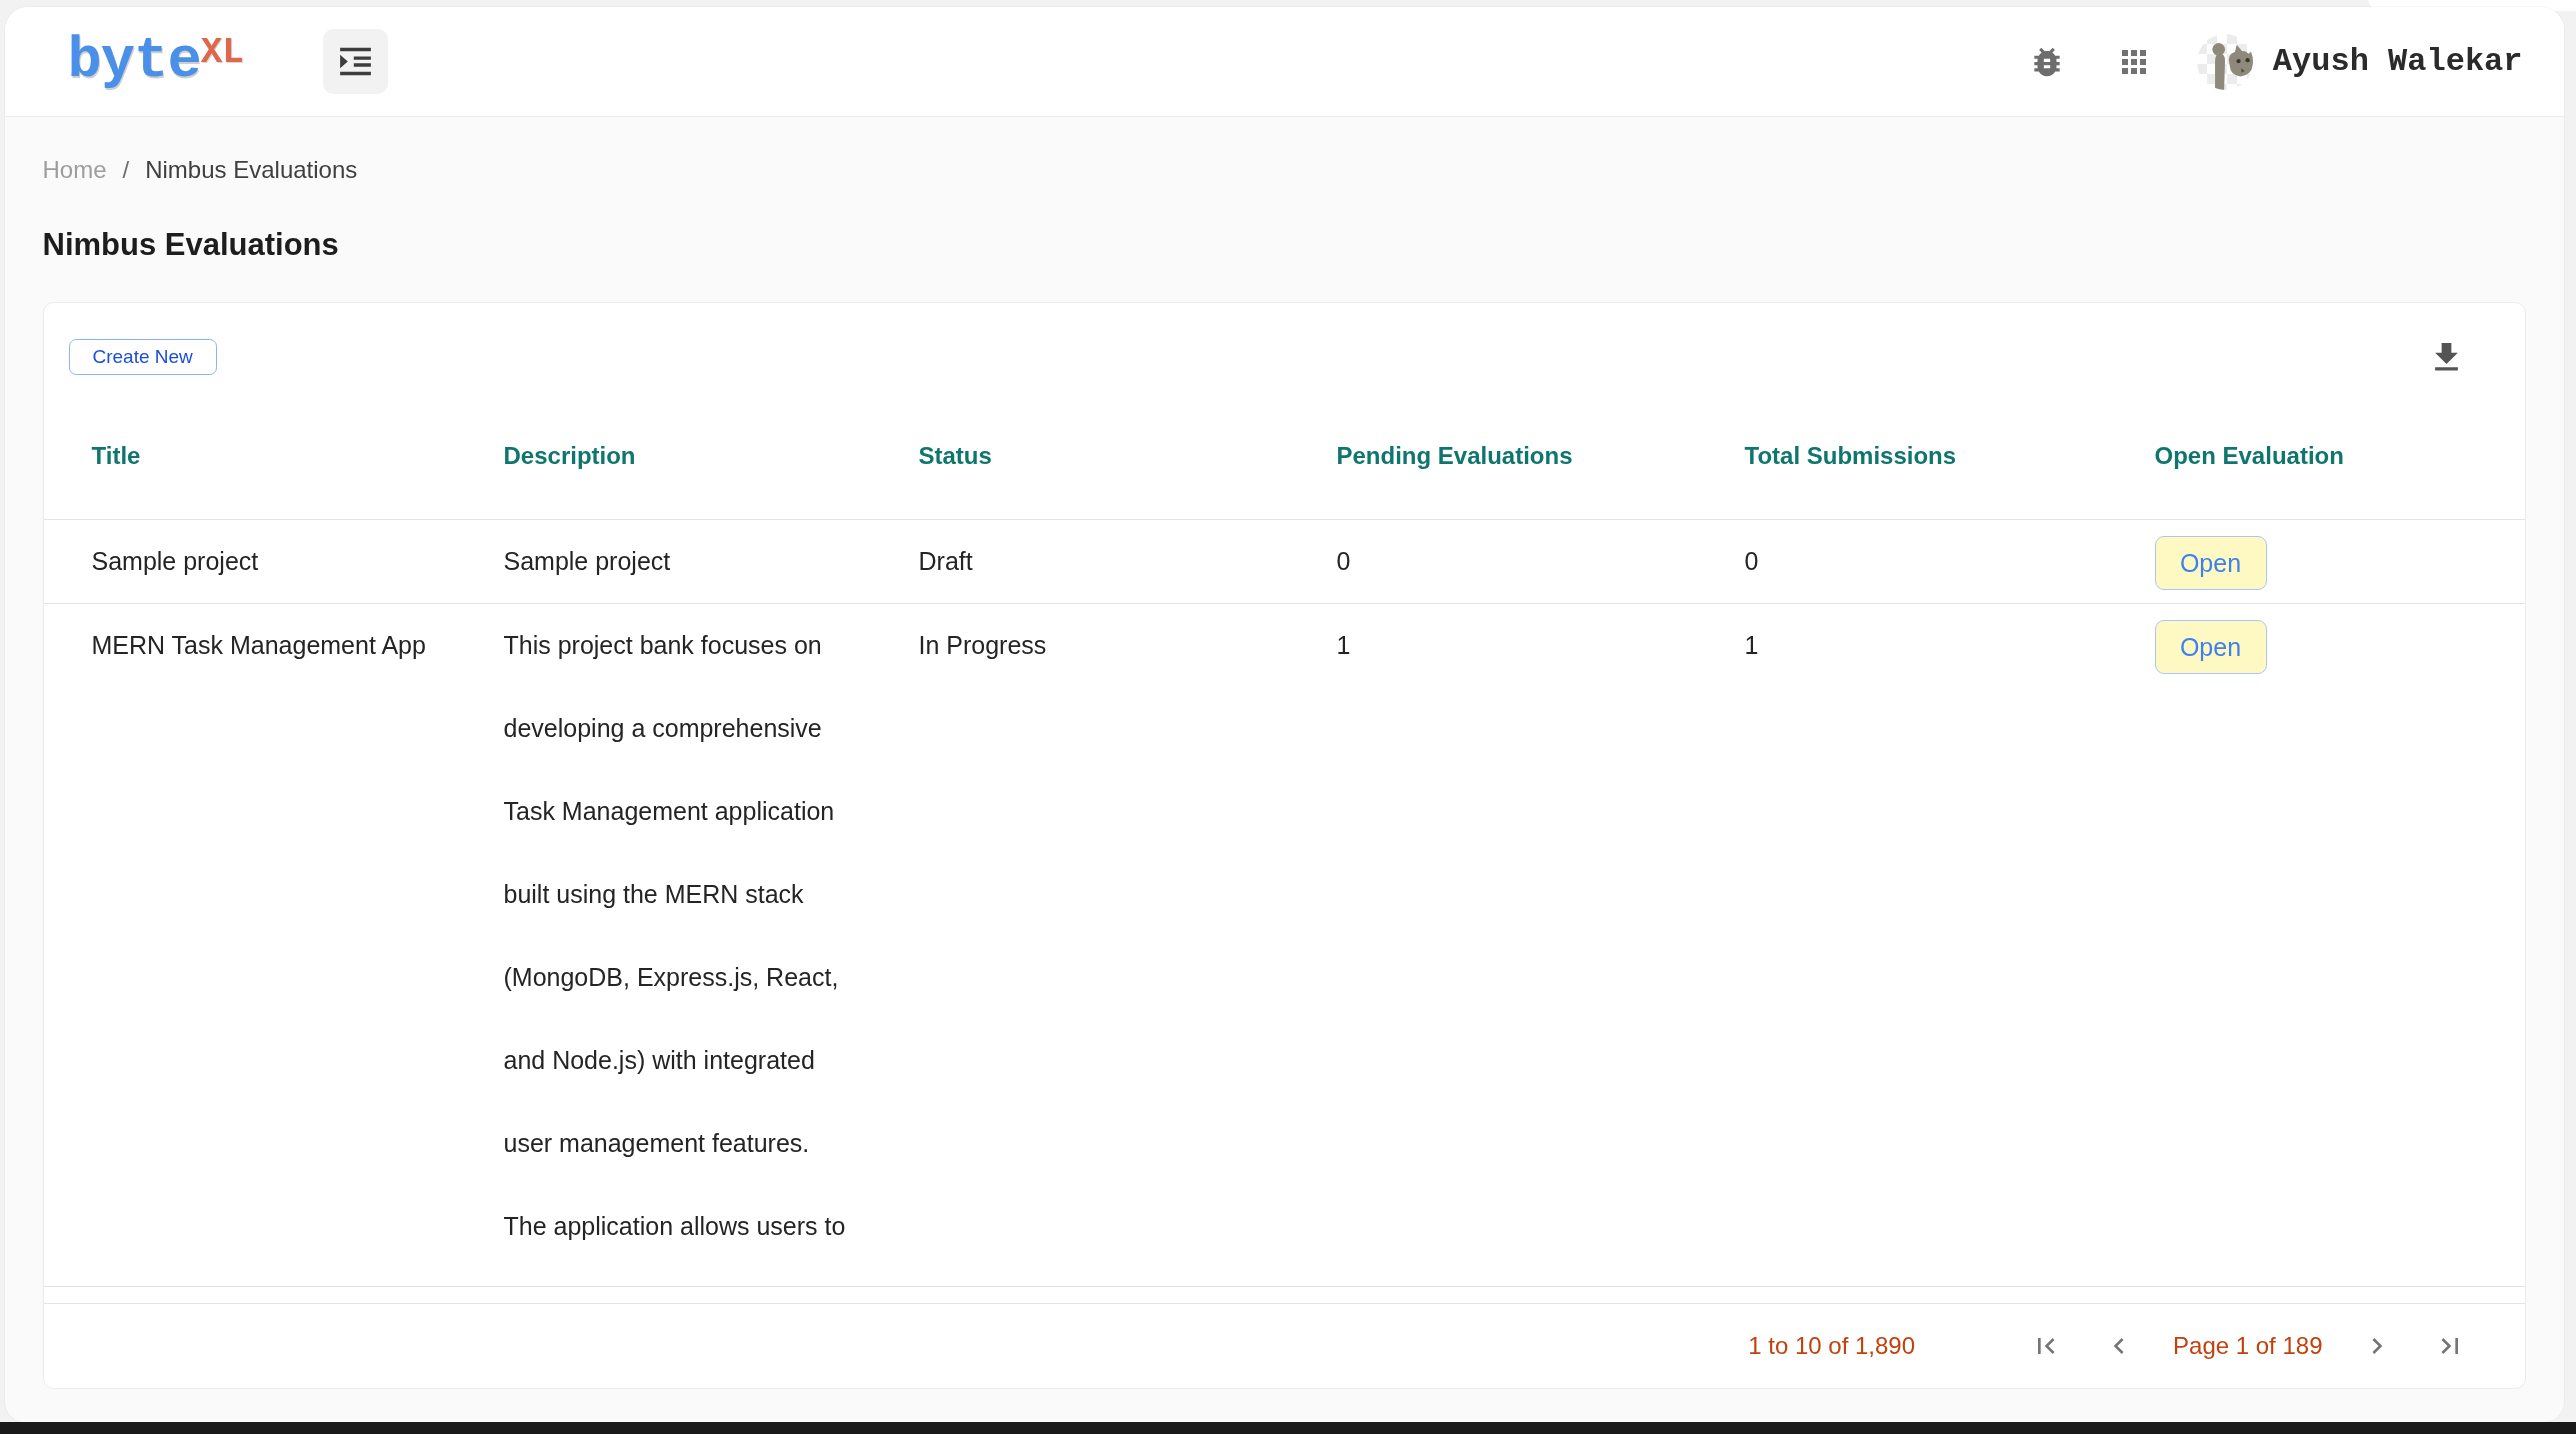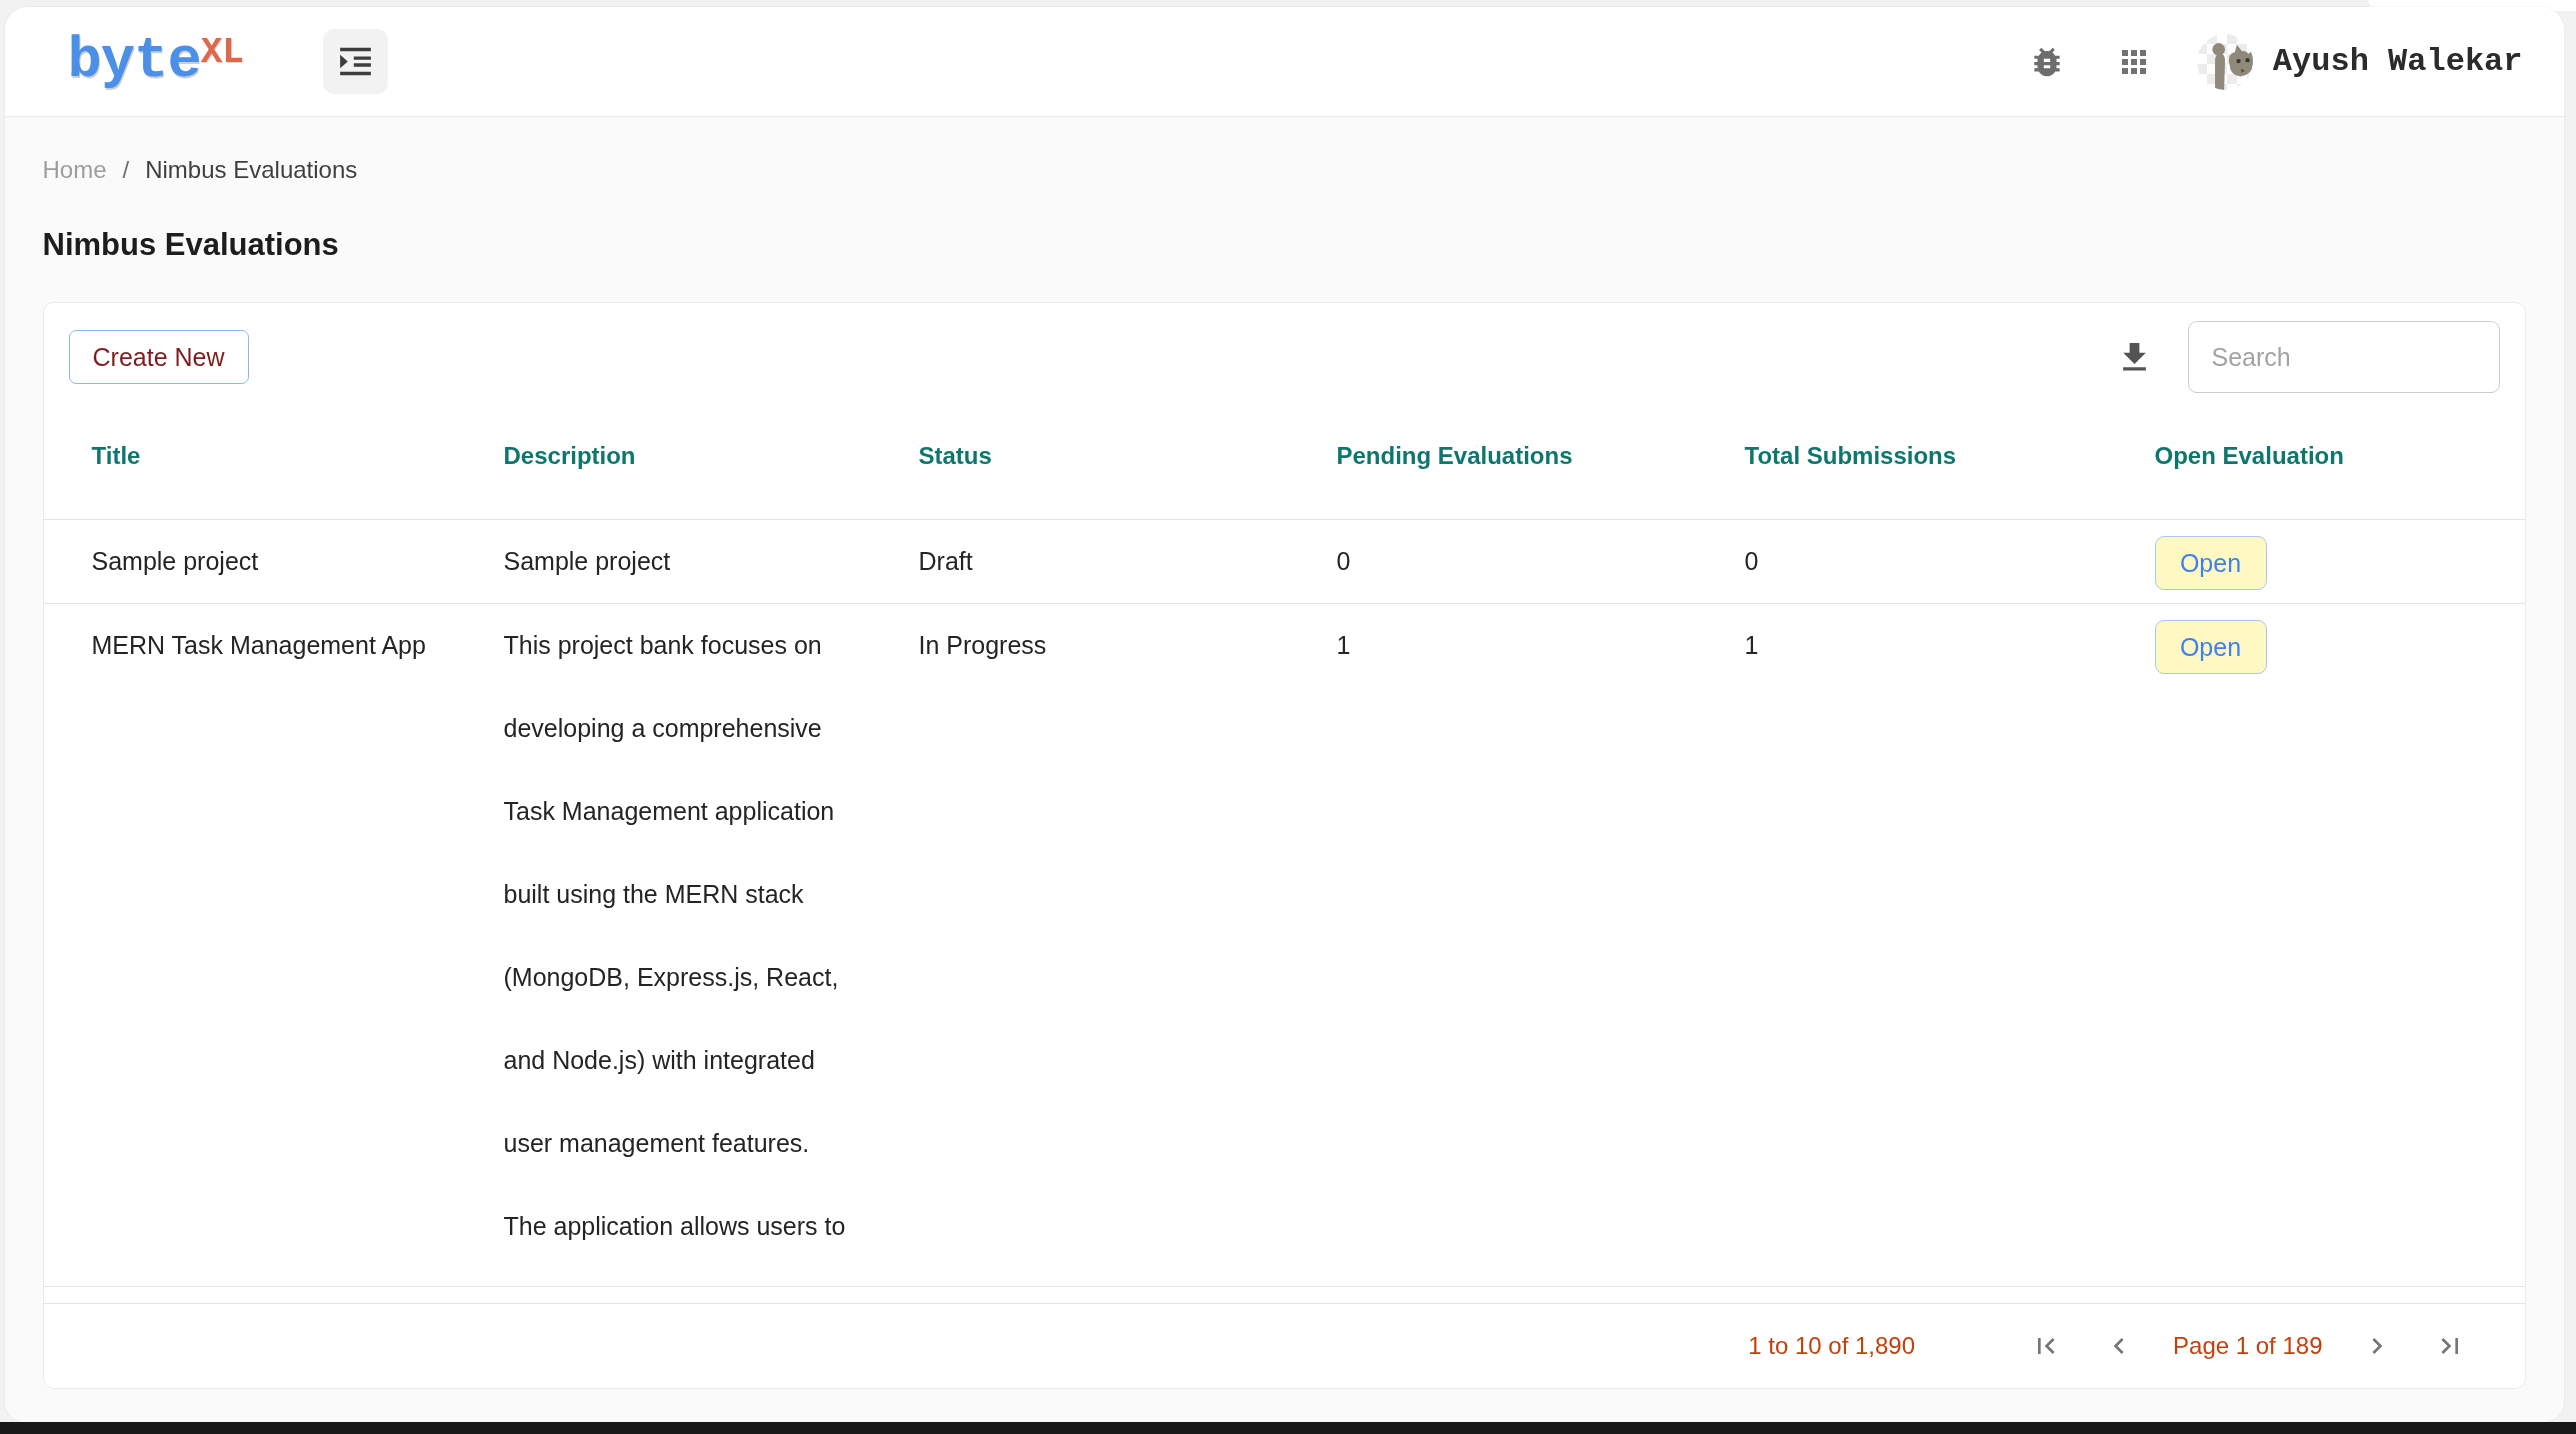--- a/index.html
+++ b/index.html
@@ -62,22 +62,22 @@
   .breadcrumb .bc-current { color:#3f3f3f; }
   .page-title { margin-top:43px; font-size:31px; font-weight:bold; color:#1d1d1d; }
 
   
   .card {
     margin-top:39px; background:#ffffff; border:0.9px solid #ebebeb; border-radius:10.8px;
     height:1087px; overflow:hidden; display:flex; flex-direction:column;
   }
   .toolbar { padding:18px 25px 0 25px; display:flex; align-items:center; height:90px; flex:none; }
   .create-new-btn {
-    height:54px; padding:0 23px; background:#ffffff; border:1.8px solid #8ab4f8; border-radius:7.2px;
-    color:#7f1d1d; font-size:25px; font-family:inherit; cursor:pointer;
+    height:36px; padding:0 23px; background:#ffffff; border:1.8px solid #8ab4f8; border-radius:7.2px;
+    color:#1d4ed8; font-size:19px; font-family:inherit; cursor:pointer;
   }
   .toolbar-spacer { flex:1; }
   .download-btn { margin-right:34px; }
   .download-btn svg { width:39px; height:39px; fill:#545454; }
   .search-input {
     width:312px; height:72px; border:0.9px solid #cccccc; border-radius:9px; background:#ffffff;
     font-size:25px; font-family:inherit; color:#333; padding:0 23px; outline:none;
   }
   .search-input::placeholder { color:#a3a3a3; }
 
@@ -184,21 +184,20 @@
       <div class="toolbar">
         <button class="create-new-btn">Create New</button>
         <div class="toolbar-spacer"></div>
         <button class="icon-btn download-btn">
           <span style="display:flex;">
             <svg viewBox="0 0 24 24">
                 <path d="M5 20h14v-2H5v2zM19 9h-4V3H9v6H5l7 7 7-7z"></path>
               </svg>
           </span>
         </button>
-        <input class="search-input" type="text" placeholder="Search" style="">
       </div>
 
       <table class="eval-table">
         <colgroup>
             <col class="c1">
             <col class="c2">
             <col class="c3">
             <col class="c4">
             <col class="c5">
             <col>

